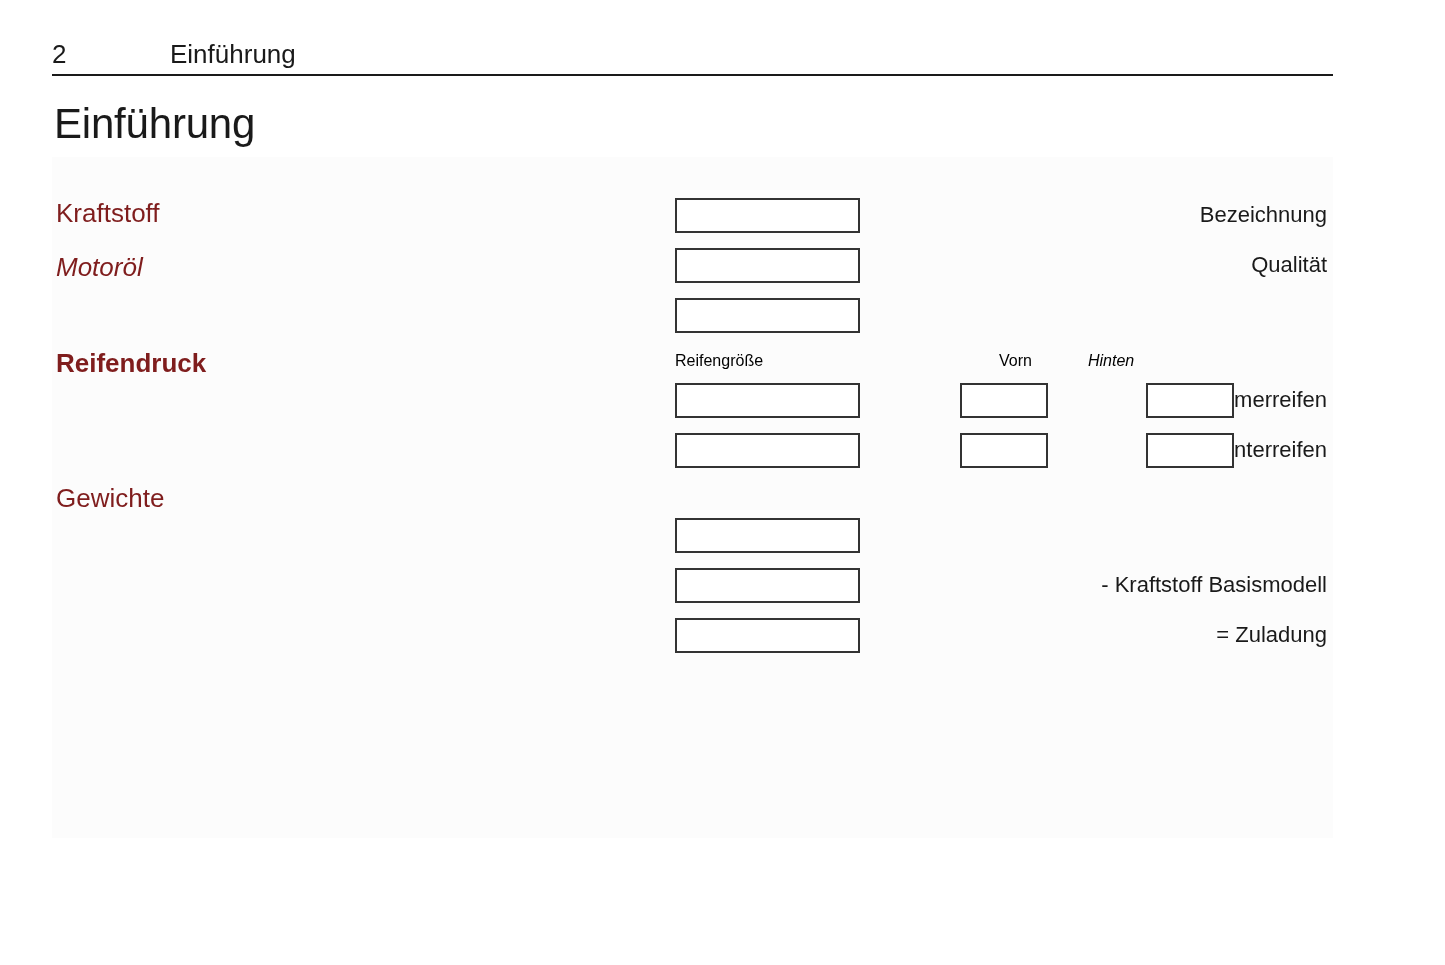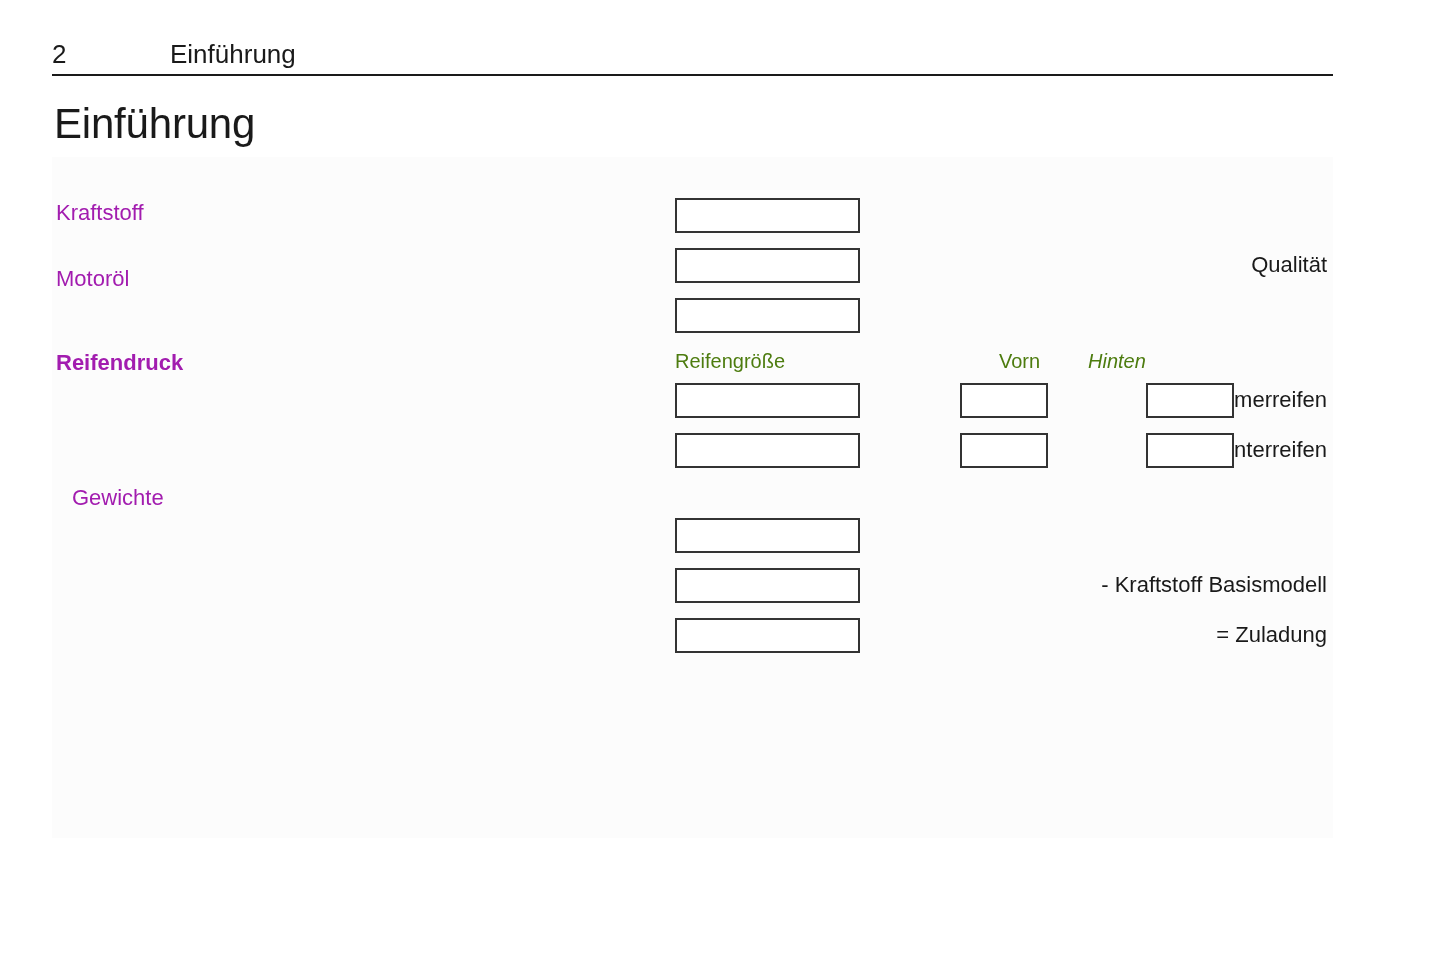--- a/index.html
+++ b/index.html
@@ -71,46 +71,46 @@
     top: 157px;
     width: 1281px;
     height: 681px;
     background: #fcfcfc;
   }
 
   
   .section-label {
     position: absolute;
     left: 4px;
-    font-size: 22px;
+    font-size: 26px;
     line-height: 28px;
-    color: #a21caf;
+    color: #7f1d1d;
     white-space: nowrap;
   }
 
   
   .field-label {
     position: absolute;
     right: 0;
     width: 620px;
     text-align: right;
     font-size: 22px;
     line-height: 28px;
     color: #1a1a1a;
     white-space: nowrap;
     padding-right: 6px;
     box-sizing: border-box;
   }
 
   
   .col-header {
     position: absolute;
-    font-size: 20px;
+    font-size: 16px;
     line-height: 28px;
-    color: #4d7c0f;
+    color: #000000;
     white-space: nowrap;
   }
 
   
   .field-box {
     position: absolute;
     background: #ffffff;
     border: 2px solid #333333;
     box-sizing: border-box;
     height: 35px;
@@ -136,23 +136,23 @@
   .lbl-bezeichnung  { top: 44px; }
   .lbl-qualitaet    { top: 94px; }
   .lbl-viskositaet  { top: 144px; }
   .lbl-sommer       { top: 229px; }
   .lbl-winter       { top: 279px; }
   .lbl-gesamt       { top: 364px; }
   .lbl-leer         { top: 414px; }
   .lbl-zuladung     { top: 464px; }
 
   .sec-kraftstoff  { top: 42px; }
-  .sec-motoroel    { top: 108px; }
+  .sec-motoroel    { top: 96px; font-style: italic; }
   .sec-reifendruck { top: 192px; font-weight: bold; }
-  .sec-gewichte    { top: 327px; margin-left: 16px; }
+  .sec-gewichte    { top: 327px; }
 
   .hdr-row  { top: 190px; }
   .col-size  { left: 623px; }
   .col-front { left: 947px; }
   .col-rear  { left: 1036px; font-style: italic; }
 
   .x-wide  { left: 623px; }
   .x-front { left: 908px; }
   .x-rear  { left: 1094px; }
 </style>
@@ -167,20 +167,21 @@
 
 <h1 class="page-title">Einführung</h1>
 
 <div class="form-panel">
 
   <span class="section-label sec-kraftstoff">Kraftstoff</span>
   <span class="section-label sec-motoroel">Motoröl</span>
   <span class="section-label sec-reifendruck">Reifendruck</span>
   <span class="section-label sec-gewichte">Gewichte</span>
 
+  <span class="field-label lbl-bezeichnung">Bezeichnung</span>
   <input class="field-box wide x-wide r-bezeichnung" type="text" value="" style="">
 
   <span class="field-label lbl-qualitaet">Qualität</span>
   <input class="field-box wide x-wide r-qualitaet" type="text" value="" style="">
 
   <input class="field-box wide x-wide r-viskositaet" type="text" value="" style="">
 
   <span class="col-header hdr-row col-size">Reifengröße</span>
   <span class="col-header hdr-row col-front">Vorn</span>
   <span class="col-header hdr-row col-rear">Hinten</span>

